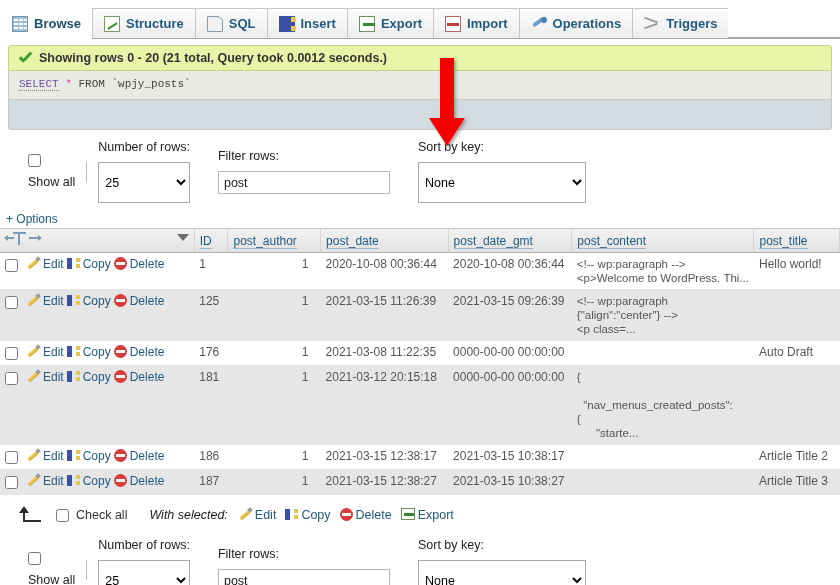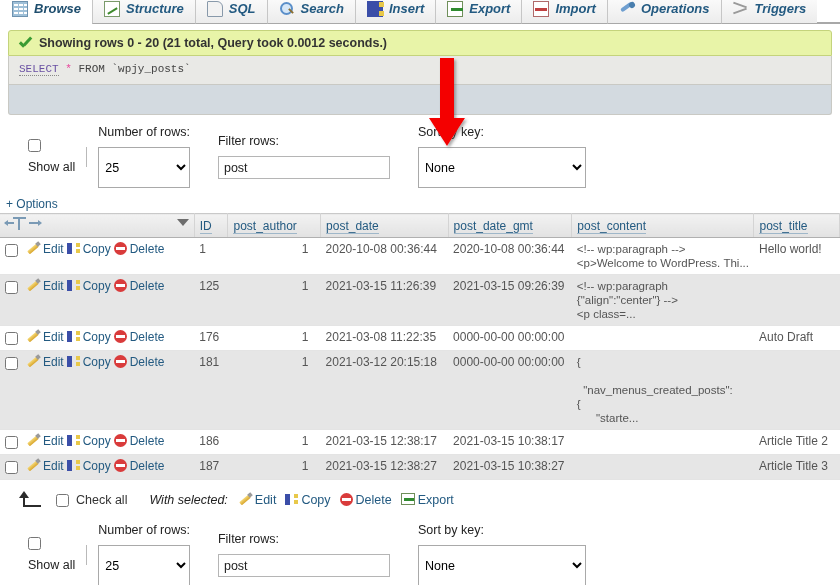--- a/index.html
+++ b/index.html
@@ -11,25 +11,24 @@
     font-size: 12px;
     color: #333;
     overflow: hidden;
   }
   a { color: #235a81; text-decoration: none; }
 
   
   .tabbar {
     display: flex;
     align-items: flex-end;
-    height: 24px;
+    height: 39px;
     background: #fff;
     border-bottom: 1px solid #a8a8a8;
     padding-left: 0;
-    font-style: italic;
   }
   .tab {
     display: flex;
     align-items: center;
     gap: 6px;
     height: 31px;
     padding: 0 11px;
     background: linear-gradient(to bottom,#fdfdfd 0%, #ececec 100%);
     border: 1px solid #c6c6c6;
     border-bottom: 1px solid #a8a8a8;
@@ -245,24 +244,20 @@
   </div>
   <div class="tab">
     <span class="ico ico-structure"></span>
     <span>Structure</span>
   </div>
   <div class="tab">
     <span class="ico ico-sql"></span>
     <span>SQL</span>
   </div>
   <div class="tab">
-    <span class="ico ico-search"></span>
-    <span>Search</span>
-  </div>
-  <div class="tab">
     <span class="ico ico-insert"></span>
     <span>Insert</span>
   </div>
   <div class="tab">
     <span class="ico ico-export"></span>
     <span>Export</span>
   </div>
   <div class="tab">
     <span class="ico ico-import"></span>
     <span>Import</span>

